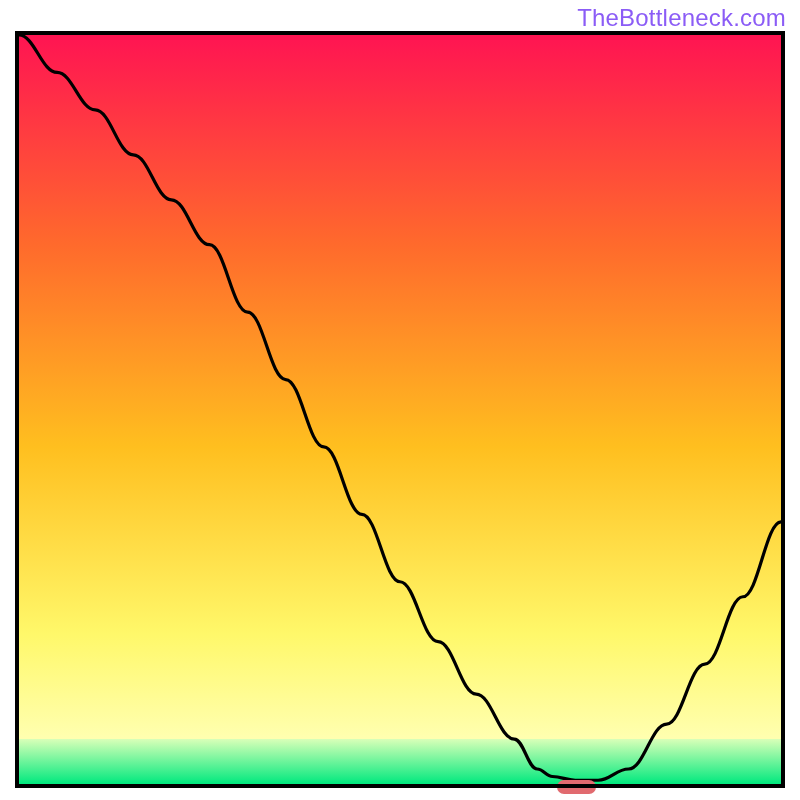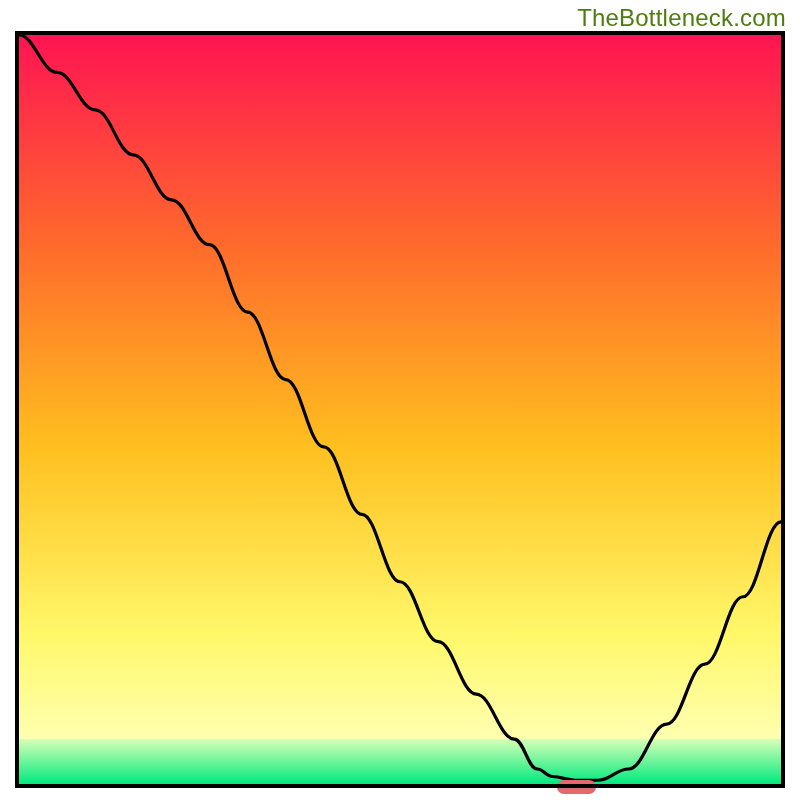--- a/index.html
+++ b/index.html
@@ -49,21 +49,21 @@
     position: absolute;
     border-radius: 999px;
     z-index: 3;
   }
 </style>
 </head>
 <body>
 
 <div class="chart-wrap">
 
-  <div class="watermark" style="color: #4d7c0f;">TheBottleneck.com</div>
+  <div class="watermark" style="color: #8b5cf6;">TheBottleneck.com</div>
 
   <div class="gradient-bg" id="gradient-bg" style="left: 19px; top: 35px; width: 762px; height: 749px; background: linear-gradient(rgb(255, 20, 82) 0%, rgb(255, 106, 44) 28%, rgb(255, 191, 31) 55%, rgb(255, 248, 106) 80%, rgb(255, 255, 176) 94%);"></div>
 
   <div class="green-band" id="green-band" style="left: 19px; top: 739.06px; width: 762px; height: 44.94px; background: linear-gradient(rgb(217, 255, 184) 0%, rgb(0, 233, 126) 100%);"></div>
 
   <svg class="curve-svg" id="curve-svg" preserveAspectRatio="none" width="762" height="749" viewBox="0 0 762 749" style="left: 19px; top: 35px;">
       <path d="M 0 0 C 15.240000000000002 0, 22.86 37.450000000000045, 38.1 37.450000000000045 C 53.34 37.450000000000045, 60.96 74.89999999999998, 76.2 74.89999999999998 C 91.44 74.89999999999998, 99.06 119.84000000000003, 114.3 119.84000000000003 C 129.54 119.84000000000003, 137.16 164.77999999999997, 152.4 164.77999999999997 C 167.64000000000001 164.77999999999997, 175.26 209.72000000000003, 190.5 209.72000000000003 C 205.74 209.72000000000003, 213.35999999999999 277.13, 228.6 277.13 C 243.84 277.13, 251.45999999999998 344.53999999999996, 266.7 344.53999999999996 C 281.94 344.53999999999996, 289.56 411.95, 304.8 411.95 C 320.04 411.95, 327.66 479.36, 342.90000000000003 479.36 C 358.14000000000004 479.36, 365.76 546.77, 381 546.77 C 396.24 546.77, 403.86 606.69, 419.1 606.69 C 434.34000000000003 606.69, 441.96 659.12, 457.2 659.12 C 472.44 659.12, 480.06 704.06, 495.3 704.06 C 504.444 704.06, 509.0160000000001 734.02, 518.1600000000001 734.02 C 524.2560000000001 734.02, 527.304 741.51, 533.4 741.51 C 542.544 741.51, 547.116 745.255, 556.26 745.255 C 565.404 745.255, 569.976 745.255, 579.12 745.255 C 591.312 745.255, 597.408 734.02, 609.6 734.02 C 624.84 734.02, 632.4599999999999 689.08, 647.6999999999999 689.08 C 662.9399999999999 689.08, 670.5600000000001 629.16, 685.8000000000001 629.16 C 701.0400000000001 629.16, 708.66 561.75, 723.9 561.75 C 739.14 561.75, 746.76 486.85, 762 486.85" fill="none" stroke="#000000" stroke-width="3.2" stroke-linecap="round" stroke-linejoin="round"></path>
     </svg>
 
   <div class="marker" id="marker" style="left: 557px; top: 780px; width: 39px; height: 14px; background: rgb(225, 106, 111);"></div>

